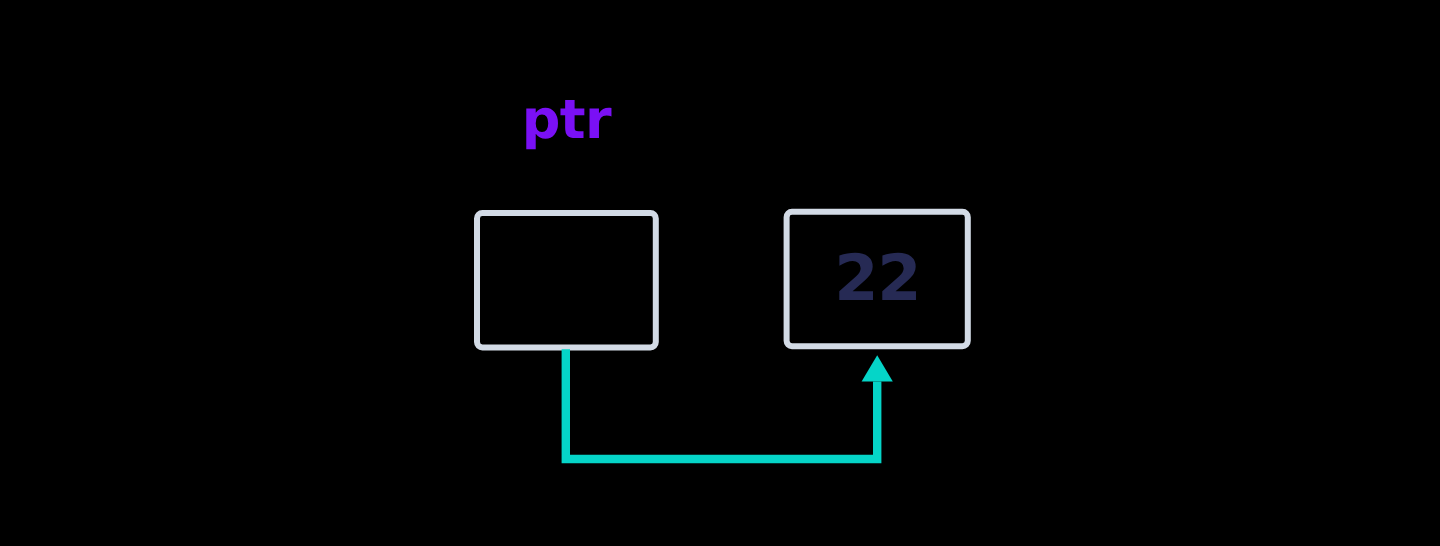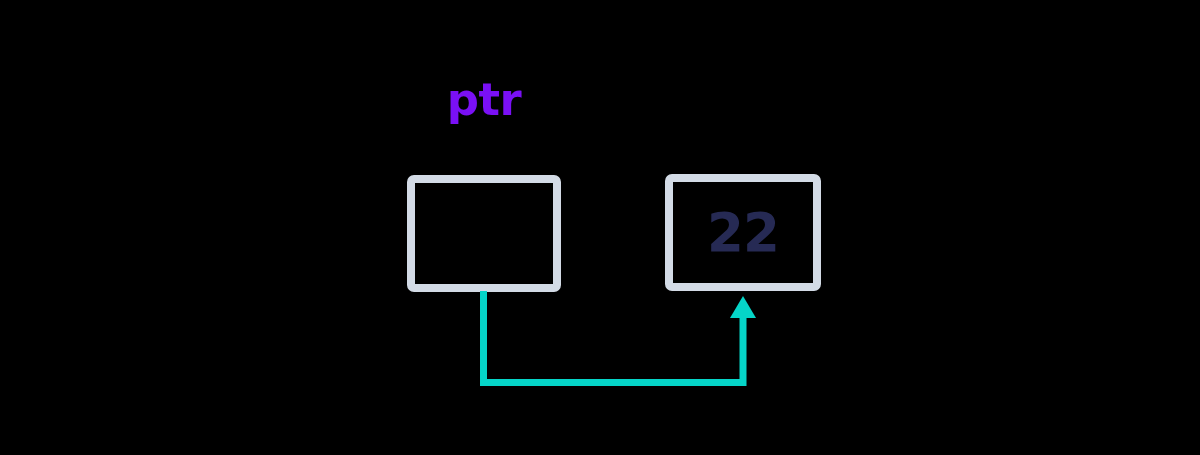--- a/index.html
+++ b/index.html
@@ -10,21 +10,20 @@
   }
   body {
     font-family: "DejaVu Sans", sans-serif;
   }
   #canvas {
     position: relative;
     width: 1003px;
     height: 455px;
     background: #000000;
     overflow: hidden;
-    margin-left: 12px;
   }
 
   
   .var-label {
     position: absolute;
     font-family: "DejaVu Sans", sans-serif;
     font-weight: bold;
     font-size: 45px;
     line-height: 1;
     letter-spacing: -0.5px;
@@ -34,21 +33,21 @@
     transform: translateX(-50%);
     user-select: none;
   }
   #label-ptr { left: 472px; top: 77px; }
   #label-num { left: 729px; top: 77px; }
 
   
   .mem-box {
     position: absolute;
     box-sizing: border-box;
-    border: 8px solid #14b8a6;
+    border: 5px solid #14b8a6;
     border-radius: 7px;
     background: transparent;
     display: flex;
     align-items: center;
     justify-content: center;
   }
   #box-ptr {
     left: 395px;
     top: 175px;
     width: 154px;

